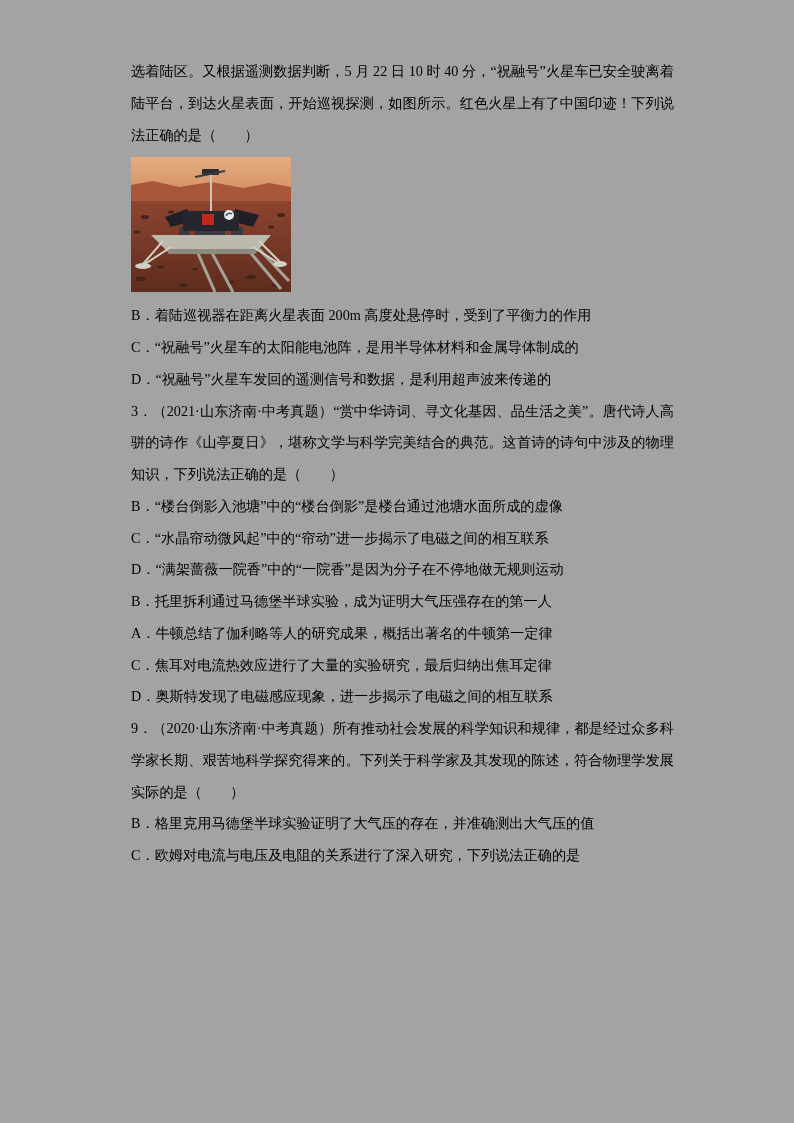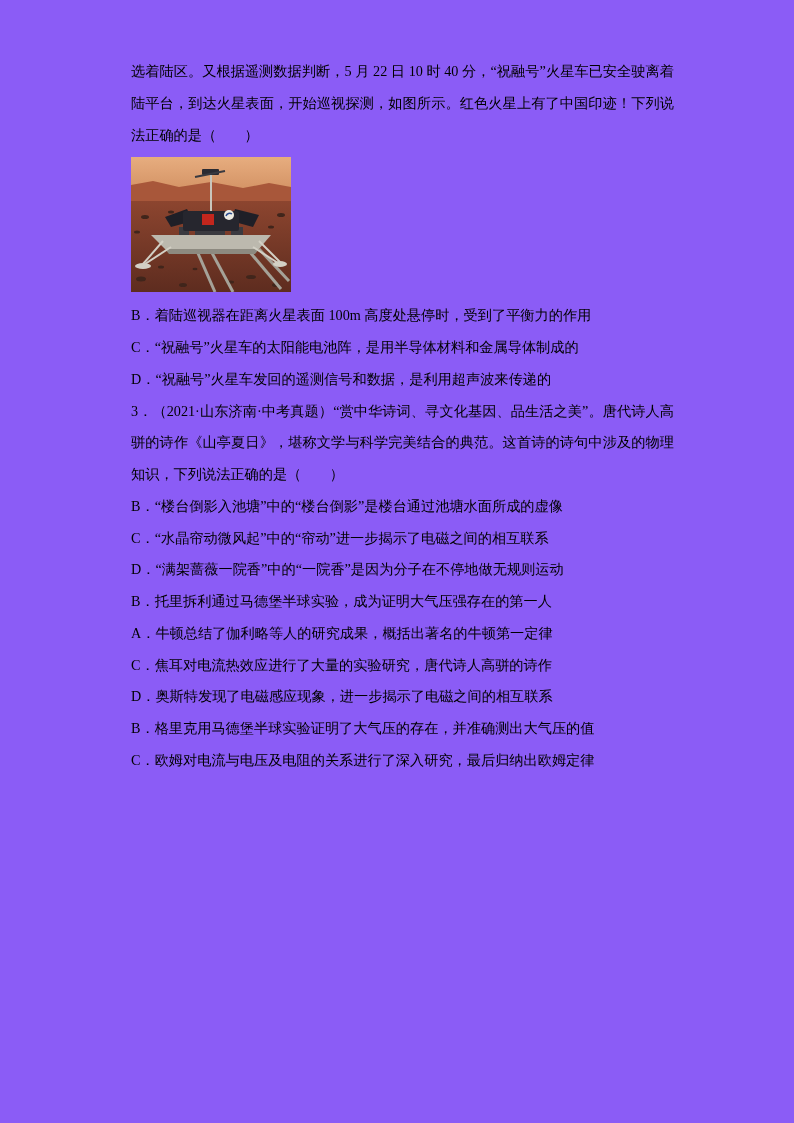--- a/index.html
+++ b/index.html
@@ -1,18 +1,18 @@
 <!DOCTYPE html>
 <html><head>
 <meta charset="utf-8">
 <style>
   html,body{margin:0;padding:0;background:#ffffff;}
   body{width:794px;height:1123px;overflow:hidden;}
   .page{
-    position:relative;width:794px;height:1123px;background:#8b5cf6;
+    position:relative;width:794px;height:1123px;background:#a3a3a3;
     font-family:"Liberation Serif","DejaVu Serif",serif;color:#000000;
   }
   .content{position:absolute;left:131px;top:56px;width:543px;}
   p.docline{
     margin:0;font-size:14.2px;line-height:31.75px;
     text-align:justify;text-justify:inter-ideograph;
     word-break:break-all;
   }
   .figure-wrap{margin:6px 0 8px 0;width:160px;height:135px;}
   .figure-wrap svg{display:block;}
@@ -80,31 +80,32 @@
         <rect x="52" y="54" width="56" height="20" rx="2" fill="#26262e"></rect>
         <rect x="71" y="57" width="12" height="11" fill="#c3261d"></rect>
         <circle cx="98" cy="58" r="5" fill="#eceae2"></circle>
         <path d="M95,59 a4 4 0 0 1 6,-2" stroke="#2a4d8f" stroke-width="1.5" fill="none"></path>
         <line x1="80" y1="54" x2="80" y2="18" stroke="#c9c6bc" stroke-width="2"></line>
         <rect x="71" y="12" width="17" height="6" rx="1" fill="#2b2b32"></rect>
         <line x1="64" y1="20" x2="94" y2="14" stroke="#3a3a40" stroke-width="2"></line>
       </svg>
     </div>
 
-    <p class="docline">B．着陆巡视器在距离火星表面 100m 高度处悬停时，受到了平衡力的作用</p>
+    <p class="docline">B．着陆巡视器在距离火星表面 200m 高度处悬停时，受到了平衡力的作用</p>
     <p class="docline">C．“祝融号”火星车的太阳能电池阵，是用半导体材料和金属导体制成的</p>
     <p class="docline">D．“祝融号”火星车发回的遥测信号和数据，是利用超声波来传递的</p>
 
     <p class="docline">3．（2021·山东济南·中考真题）“赏中华诗词、寻文化基因、品生活之美”。唐代诗人高骈的诗作《山亭夏日》，堪称文学与科学完美结合的典范。这首诗的诗句中涉及的物理知识，下列说法正确的是（　　）</p>
     <p class="docline">B．“楼台倒影入池塘”中的“楼台倒影”是楼台通过池塘水面所成的虚像</p>
     <p class="docline">C．“水晶帘动微风起”中的“帘动”进一步揭示了电磁之间的相互联系</p>
     <p class="docline">D．“满架蔷薇一院香”中的“一院香”是因为分子在不停地做无规则运动</p>
 
     <p class="docline">B．托里拆利通过马德堡半球实验，成为证明大气压强存在的第一人</p>
     <p class="docline">A．牛顿总结了伽利略等人的研究成果，概括出著名的牛顿第一定律</p>
-    <p class="docline">C．焦耳对电流热效应进行了大量的实验研究，唐代诗人高骈的诗作</p>
+    <p class="docline">C．焦耳对电流热效应进行了大量的实验研究，最后归纳出焦耳定律</p>
     <p class="docline">D．奥斯特发现了电磁感应现象，进一步揭示了电磁之间的相互联系</p>
 
+    <p class="docline">9．（2020·山东济南·中考真题）所有推动社会发展的科学知识和规律，都是经过众多科学家长期、艰苦地科学探究得来的。下列关于科学家及其发现的陈述，符合物理学发展实际的是（　　）</p>
     <p class="docline">B．格里克用马德堡半球实验证明了大气压的存在，并准确测出大气压的值</p>
-    <p class="docline">C．欧姆对电流与电压及电阻的关系进行了深入研究，最后归纳出欧姆定律</p>
+    <p class="docline">C．欧姆对电流与电压及电阻的关系进行了深入研究，下列说法正确的是</p>
 
   </div>
 </div>
 
 </body></html>

